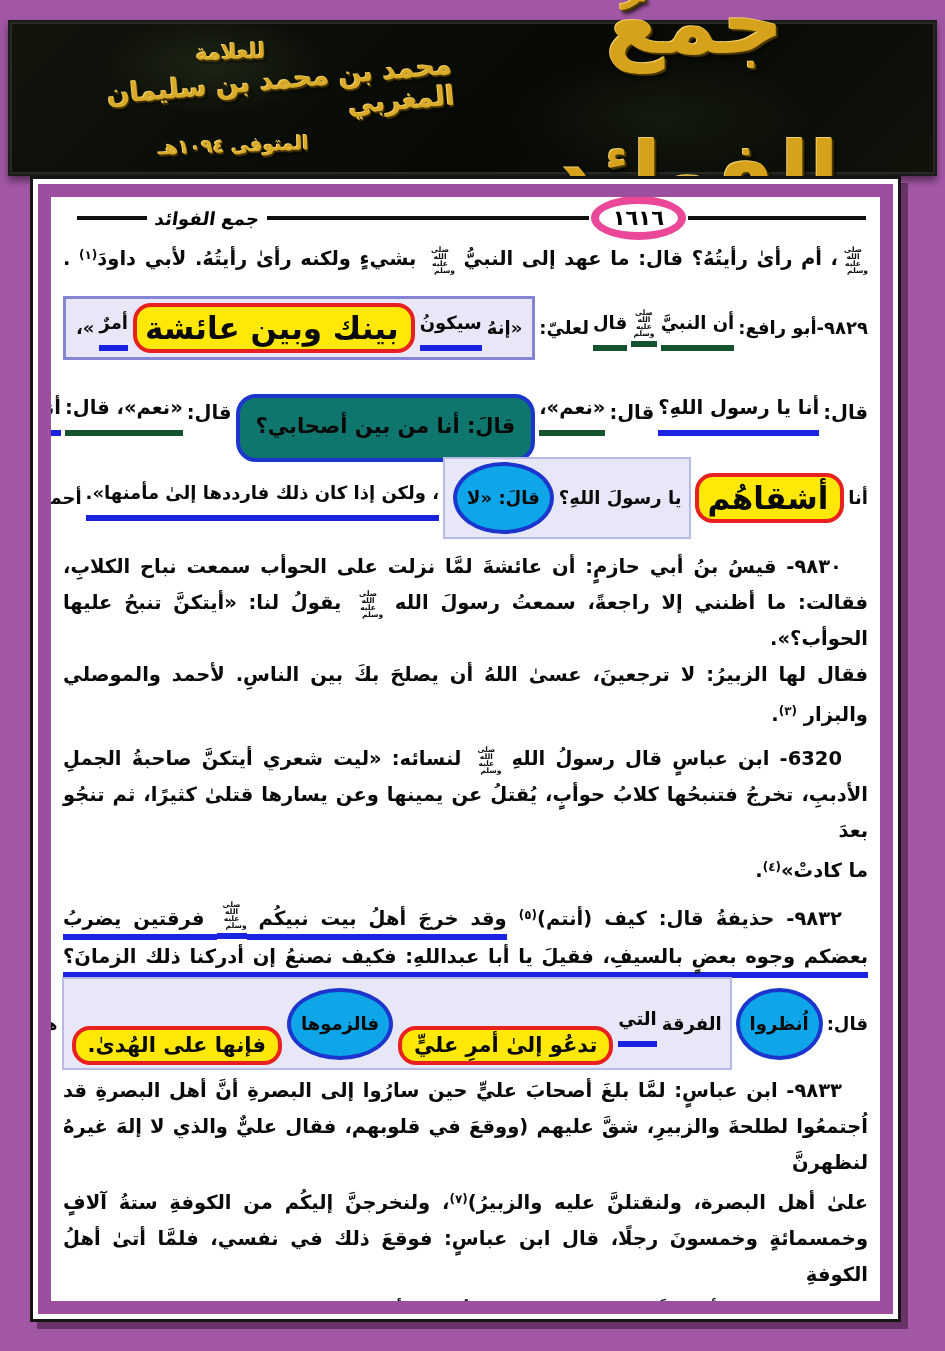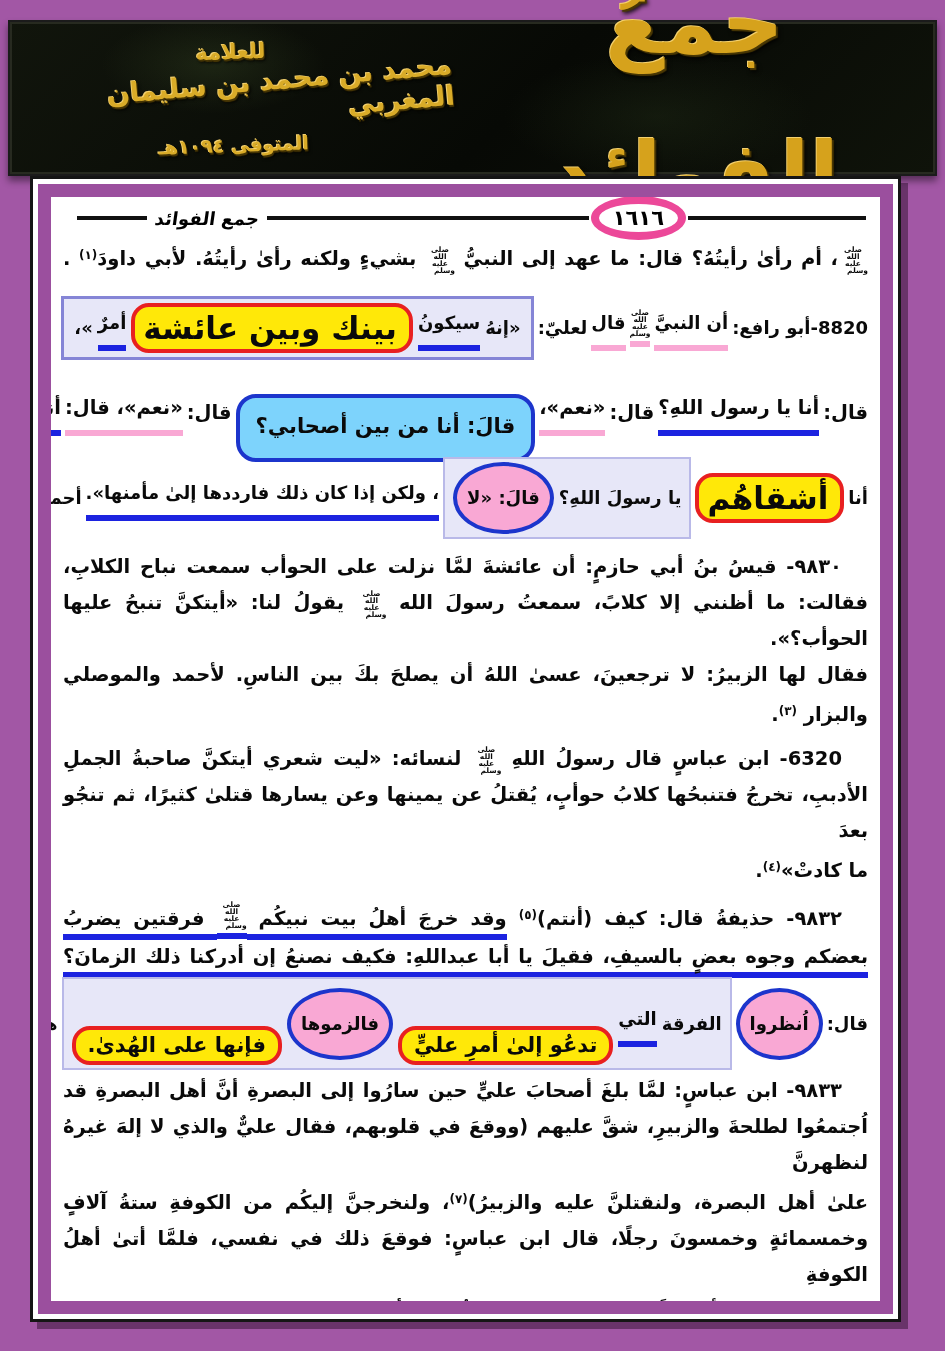--- a/index.html
+++ b/index.html
@@ -61,39 +61,39 @@
     direction:rtl;font-size:19.5px;font-weight:bold;color:#0a0a0a;
     line-height:36px;text-align:right;
   }
   .j{text-align:justify;text-align-last:justify;}
   .last{text-align:right;text-align-last:right;}
   .ind{padding-right:26px;}
   .pstart{margin-top:8px;}
   .s18{font-size:18px;}
   .fx{display:flex;align-items:center;gap:4px;white-space:nowrap;}
   .h84{height:84px;}.h86{height:86px;}.h82{height:82px;}
-  .u-r{border-bottom:6px solid #f9a8d4;padding-bottom:4px;}
+  .u-r{border-bottom:6px solid #14532d;padding-bottom:4px;}
   .u-b{border-bottom:6px solid #1c23e0;padding-bottom:4px;}
   .saw{
     display:inline-block;width:30px;font-size:7.5px;line-height:7px;
     text-align:center;vertical-align:middle;white-space:normal;font-weight:bold;
   }
   .sup{font-size:12px;vertical-align:6px;}
   .ybox{
     display:inline-block;background:#ffe808;border:4px solid #e82020;border-radius:18px;
     padding:2px 12px;white-space:nowrap;
   }
   .xl{font-size:31px;line-height:1.25;padding-left:8px;}
   .lg{font-size:21px;line-height:1.3;margin-top:44px;}
   .gbox{
-    display:inline-block;background:#7dd3fc;border:4px solid #1c35cc;border-radius:20px;
+    display:inline-block;background:#0f766e;border:4px solid #1c35cc;border-radius:20px;
     padding:10px 16px 14px;font-size:21px;white-space:nowrap;margin-top:29px;
   }
   .gell{
-    display:inline-block;background:#f9a8d4;border:4px solid #1c35cc;border-radius:50%;
+    display:inline-block;background:#0ea5e9;border:4px solid #1c35cc;border-radius:50%;
     padding:14px 10px;font-size:18px;white-space:nowrap;
   }
   .lavbox{
     display:inline-flex;align-items:center;gap:5px;background:#e7e7f8;
     border:3px solid #8585d6;padding:4px 10px;
   }
   .lavbg{
     display:inline-flex;align-items:center;gap:5px;background:#e7e7f8;
     border:2px solid #b9b9e8;padding:3px 8px;
   }
@@ -119,21 +119,21 @@
       <div class="hline flex1"></div>
       <div class="pageno-oval">
         <span>١٦١٦</span>
       </div>
       <div class="hline w178"></div>
     </div>
 
     <div id="body-lines">
         <div class="line j"><span class="saw">صلى الله عليه وسلم</span><span>، أم رأىٰ رأيتُهُ؟ قال: ما عهد إلى النبيُّ </span><span class="saw">صلى الله عليه وسلم</span><span> بشيءٍ ولكنه رأىٰ رأيتُهُ. لأبي داودَ</span><span class="sup">(١)</span><span> .</span></div>
         <div class="line fx h86 s18 pstart">
-          <span>8820-أبو رافع:</span>
+          <span>٩٨٢٩-أبو رافع:</span>
           <span class="u-r">أن النبيَّ</span>
           <span class="saw u-r">صلى الله عليه وسلم</span>
           <span class="u-r">قال</span>
           <span>لعليّ:</span>
           <span class="lavbox">
             <span>«إنهُ</span>
             <span class="u-b">سيكونُ</span>
             <span class="ybox xl">بينك وبين عائشة</span>
             <span class="u-b">أمرٌ</span>
             <span>»،</span>
@@ -153,21 +153,21 @@
           <span>أنا</span>
           <span class="ybox xl">أشقاهُم</span>
           <span class="lavbg">
             <span>يا رسولَ اللهِ؟</span>
             <span class="gell">قالَ: «لا</span>
           </span>
           <span class="u-b">، ولكن إذا كان ذلك فارددها إلىٰ مأمنها».</span>
           <span>أحمد والبزار والكبير</span>
         </div>
         <div class="line j pstart ind"><span>٩٨٣٠- قيسُ بنُ أبي حازمٍ: أن عائشةَ لمَّا نزلت على الحوأب سمعت نباح الكلابِ،</span></div>
-        <div class="line j"><span>فقالت: ما أظنني إلا كلابً، سمعتُ رسولَ الله </span><span class="saw">صلى الله عليه وسلم</span><span> يقولُ لنا: «أيتكنَّ تنبحُ عليها الحوأب؟».</span></div>
+        <div class="line j"><span>فقالت: ما أظنني إلا راجعةً، سمعتُ رسولَ الله </span><span class="saw">صلى الله عليه وسلم</span><span> يقولُ لنا: «أيتكنَّ تنبحُ عليها الحوأب؟».</span></div>
         <div class="line j"><span>فقال لها الزبيرُ: لا ترجعينَ، عسىٰ اللهُ أن يصلحَ بكَ بين الناسِ. لأحمد والموصلي</span></div>
         <div class="line last"><span>والبزار </span><span class="sup">(٣)</span><span>.</span></div>
         <div class="line j pstart ind"><span>6320- ابن عباسٍ قال رسولُ اللهِ </span><span class="saw">صلى الله عليه وسلم</span><span> لنسائه: «ليت شعري أيتكنَّ صاحبةُ الجملِ</span></div>
         <div class="line j"><span>الأدببِ، تخرجُ فتنبحُها كلابُ حوأبٍ، يُقتلُ عن يمينها وعن يسارها قتلىٰ كثيرًا، ثم تنجُو بعدَ</span></div>
         <div class="line last"><span>ما كادتْ»</span><span class="sup">(٤)</span><span>.</span></div>
         <div class="line j pstart ind"><span>٩٨٣٢- حذيفةُ قال: كيف (أنتم)</span><span class="sup">(٥)</span><span> </span><span class="u-b">وقد خرجَ أهلُ بيت نبيكُم </span><span class="saw u-b">صلى الله عليه وسلم</span><span class="u-b"> فرقتين يضربُ</span></div>
         <div class="line j"><span class="u-b">بعضكم وجوه بعضٍ بالسيفِ، فقيلَ يا أبا عبداللهِ: فكيف نصنعُ إن أدركنا ذلك الزمانَ؟</span></div>
         <div class="line fx h82 s18 pstart">
           <span>قال:</span>
           <span class="gell">اُنظروا</span>

